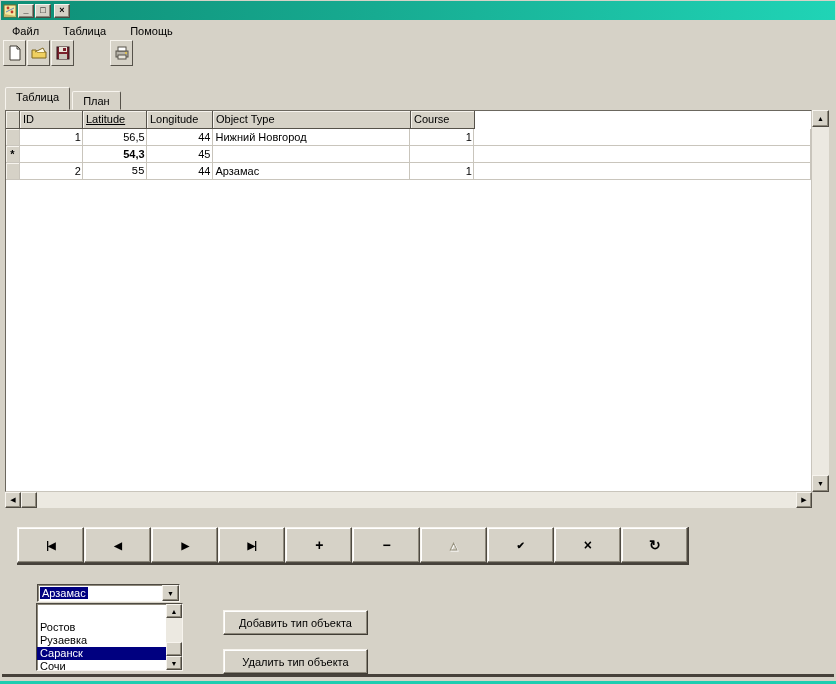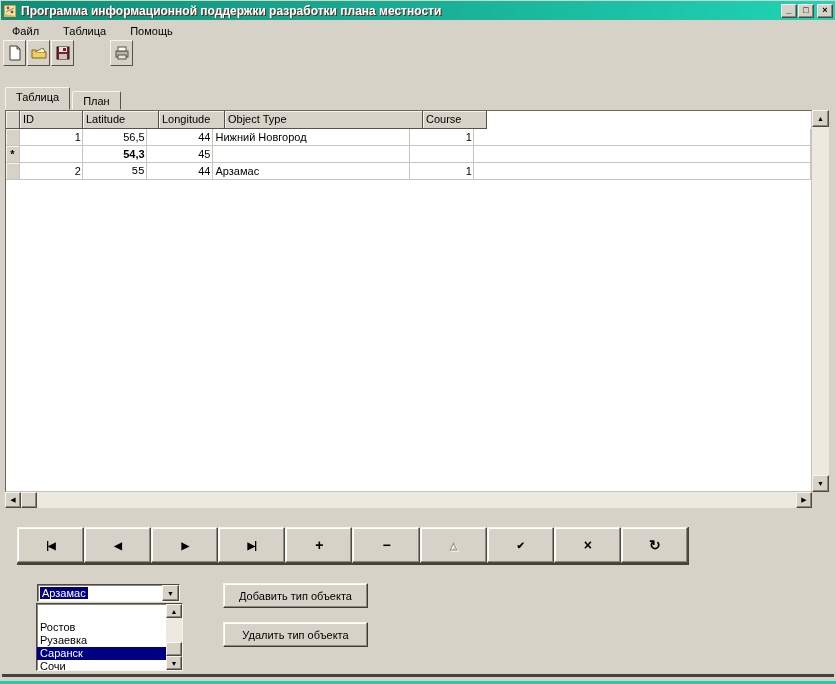--- a/index.html
+++ b/index.html
@@ -170,40 +170,40 @@
   #list-thumb { width: 16px; height: 14px; margin-top: auto; }
 
   
   .action-btn {
     left: 223px; width: 145px; height: 25px;
     background: #d6d2c7;
     border: 1px solid; border-color: #f7f4ee #403c34 #403c34 #f7f4ee;
     box-shadow: inset -1px -1px 0 #8d887b, inset 1px 1px 0 #fff;
     display: flex; align-items: center; justify-content: center;
     font-size: 11px;
+    margin-top: 27px;
   }
   #btn-add-type { top: 583px; }
   #btn-del-type { top: 622px; }
 
   
   #bottom-line { left: 2px; top: 674px; width: 832px; height: 3px; background: #46413a; }
   #teal-strip { left: 0; top: 681px; width: 836px; height: 3px; background: #1ecdb0; }
 </style>
 </head>
 <body>
 
 <div id="titlebar" class="abs">
   <svg id="app-icon" viewBox="0 0 14 14">
     <rect x="1" y="1" width="12" height="12" fill="#f3e9a0" stroke="#7a6a2a"></rect>
     <path d="M1 10 L13 12 L13 13 L1 13 Z" fill="#c9b96a"></path>
     <circle cx="5" cy="4" r="1.4" fill="#c23a2a"></circle>
     <circle cx="9" cy="8" r="1.4" fill="#c23a2a"></circle>
     <path d="M3 8 L7 6 L11 4" stroke="#6a88c0" fill="none"></path>
   </svg>
-  <div id="title-text">Программа информационной поддержки разработки плана местности</div>
   <div class="tb-btn" id="btn-min">_</div>
   <div class="tb-btn" id="btn-max">□</div>
   <div class="tb-btn" id="btn-close">×</div>
 </div>
 
 <div id="menubar" class="abs">
     <div class="menu-item">Файл</div>
     <div class="menu-item">Таблица</div>
     <div class="menu-item">Помощь</div>
   </div>
@@ -241,21 +241,21 @@
 
 <div id="tabs" class="abs">
   <div class="tab active">Таблица</div>
   <div class="tab inactive">План</div>
 </div>
 
 <div id="grid" class="abs">
     <div class="g-row g-head">
       <div class="g-cell ind" style="width: 14px;"></div>
       <div class="g-cell al-l" style="width: 63px;">ID</div>
-      <div class="g-cell al-l" style="width: 76px;">Latitude</div>
+      <div class="g-cell al-l" style="width: 64px; text-decoration: underline;">Latitude</div>
       <div class="g-cell al-l" style="width: 66px;">Longitude</div>
       <div class="g-cell al-l" style="width: 198px;">Object Type</div>
       <div class="g-cell al-l" style="width: 64px;">Course</div>
     </div>
     <div class="g-row data">
       <div class="g-cell ind" style="width: 14px;"></div>
       <div class="g-cell al-r" style="width: 63px;">1</div>
       <div class="g-cell al-r" style="width: 64px;">56,5</div>
       <div class="g-cell al-r" style="width: 66px;">44</div>
       <div class="g-cell al-l" style="width: 198px;">Нижний Новгород</div>

